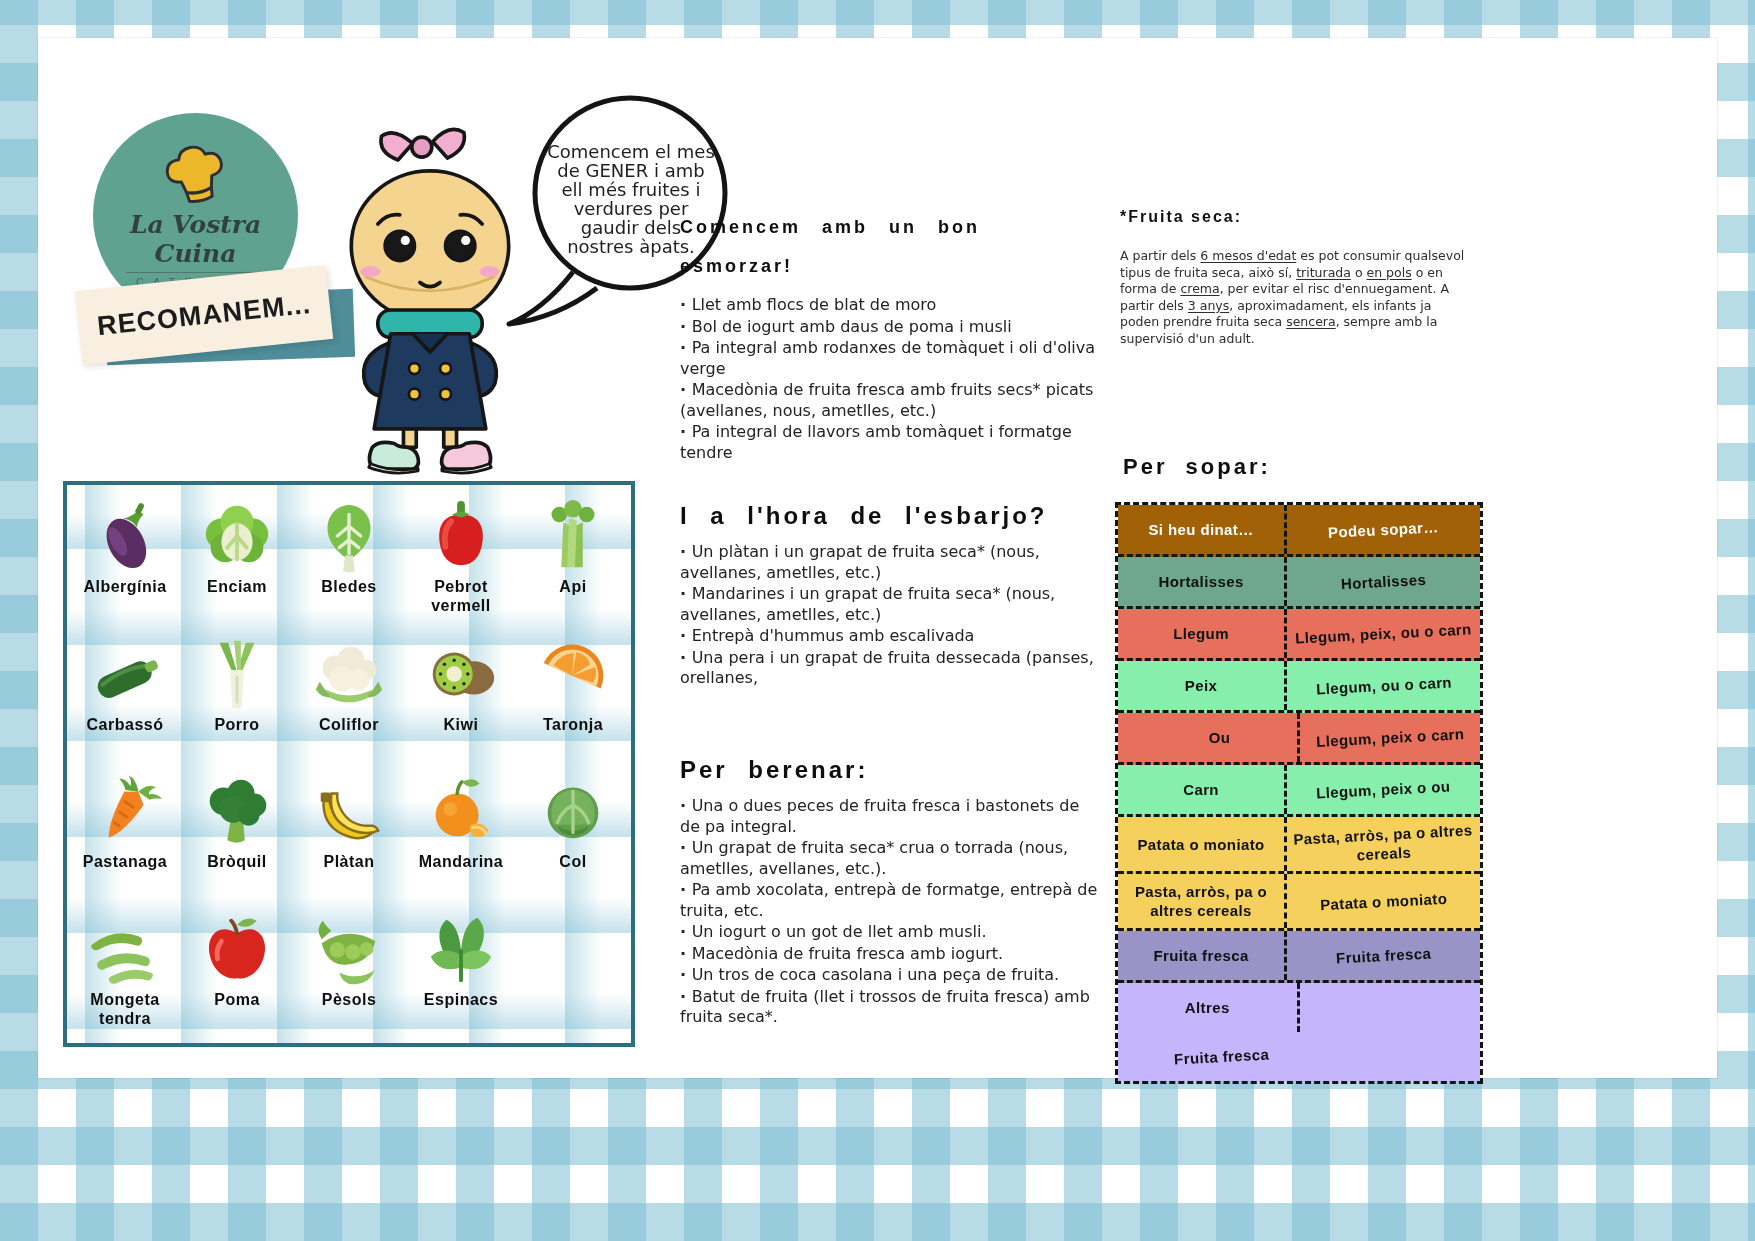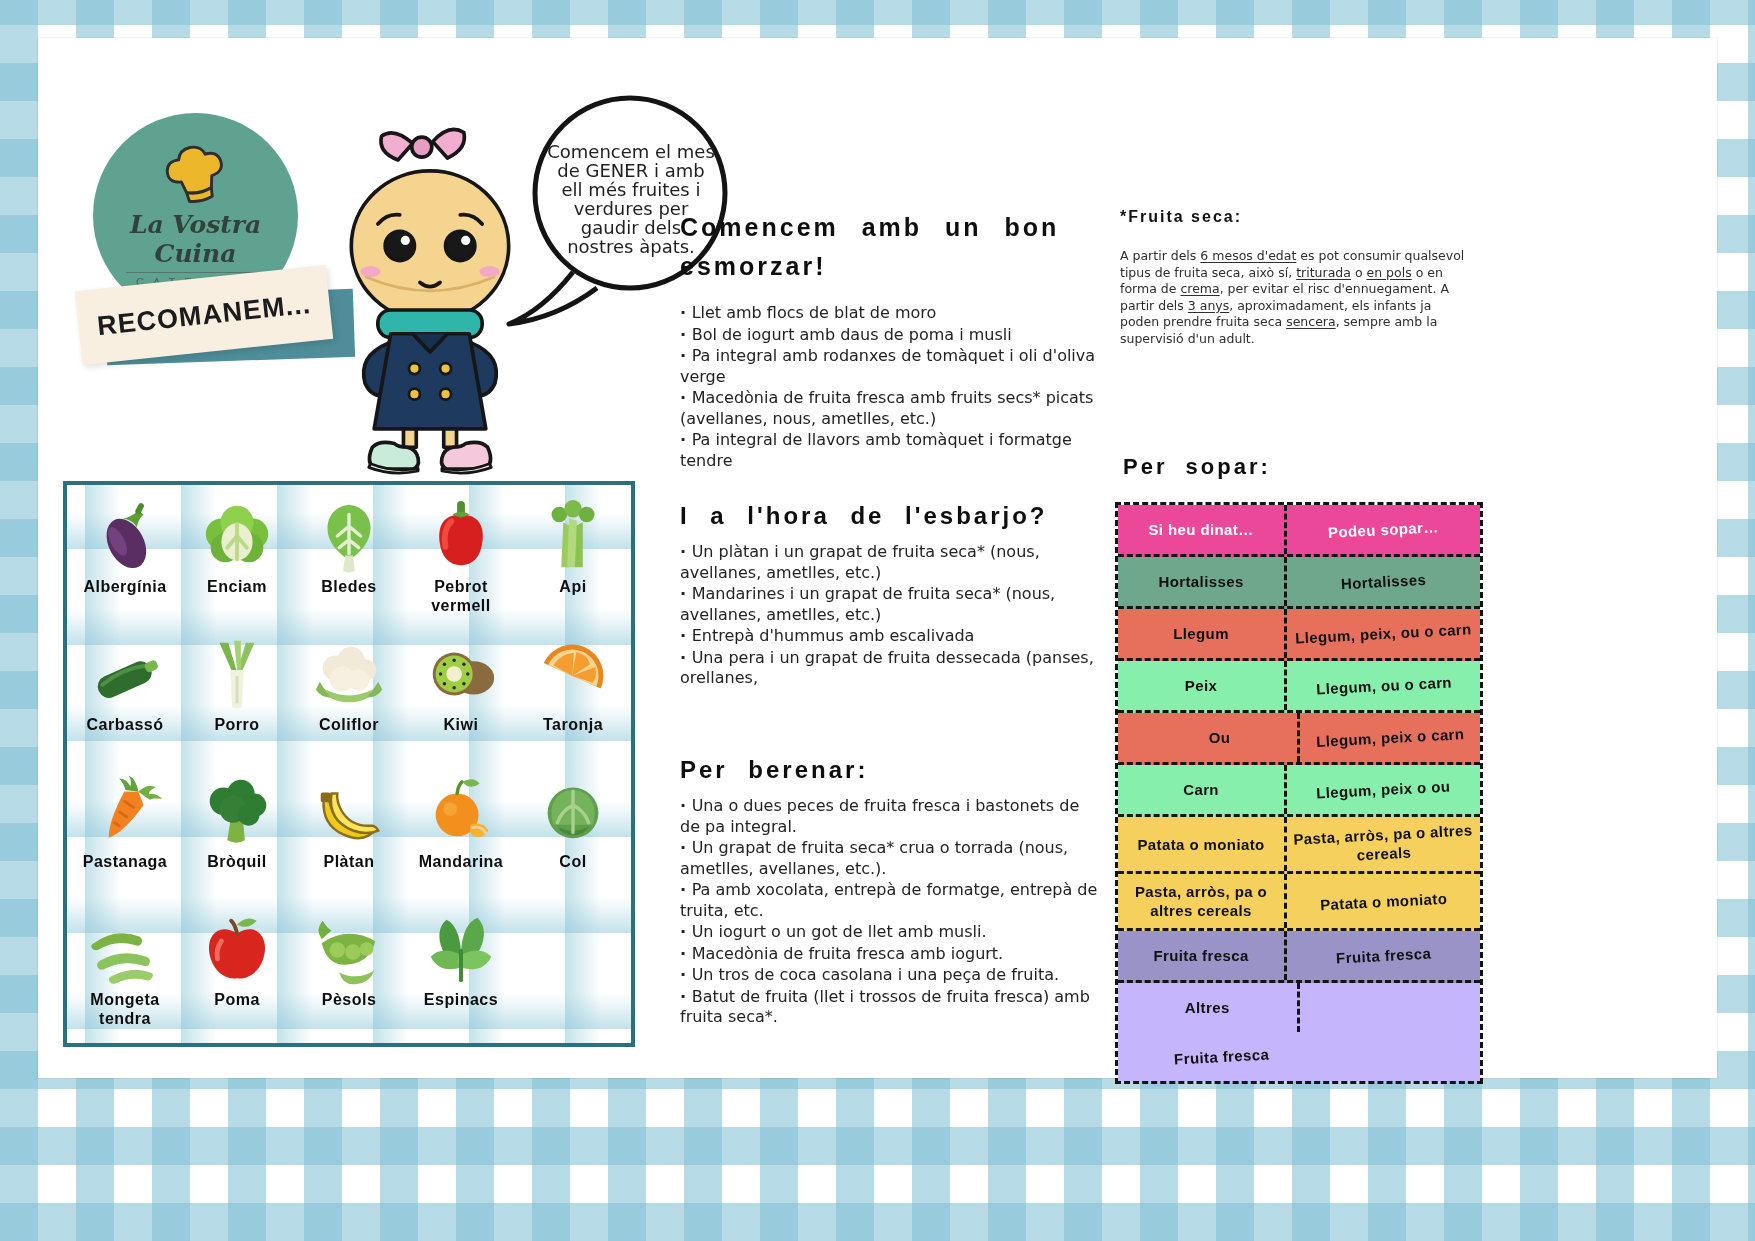--- a/index.html
+++ b/index.html
@@ -38,22 +38,22 @@
   .bubble{position:absolute;left:455px;top:40px;width:260px;height:252px;}
   .bubble svg{position:absolute;left:0;top:0;width:100%;height:100%;}
   .bubble-text{
     position:absolute;left:52px;top:56px;width:172px;height:130px;
     display:flex;align-items:center;justify-content:center;text-align:center;
     font-size:18px;line-height:19px;color:#1f1f1f;font-family:"DejaVu Sans",sans-serif;
   }
   
   .block{position:absolute;width:424px;color:#232323;}
   .h-big{
-    font-size:25px;font-weight:800;letter-spacing:3px;word-spacing:13px;
-    line-height:39px;color:#0e0e0e;margin:0 0 17px 0;
+    font-size:18px;font-weight:800;letter-spacing:3px;word-spacing:13px;
+    line-height:39px;color:#0e0e0e;margin:0 0 9px 0;
   }
   .h-mid{font-size:24px;font-weight:800;letter-spacing:3px;word-spacing:11px;line-height:36px;color:#0e0e0e;margin:0 0 8px 0;}
   .bullets{font-family:"DejaVu Sans",sans-serif;font-size:16px;line-height:20.5px;}
   .bullet{margin:0 0 1px 0;}
   .bullet::before{content:"· ";font-weight:700;}
   
   .fruita-note{position:absolute;left:1082px;top:170px;width:354px;color:#2e2e2e;}
   .fruita-title{font-size:16px;font-weight:800;letter-spacing:2px;margin:0 0 22px 0;color:#111;}
   .fruita-body{font-family:"DejaVu Sans",sans-serif;font-size:12.5px;line-height:16.5px;}
   .fruita-body .u{text-decoration:underline;text-underline-offset:2px;}
@@ -193,21 +193,21 @@
         </div>
     </div>
 
     <div class="fruita-note">
       <div class="fruita-title">*Fruita seca:</div>
       <div class="fruita-body" id="fruita-body"><span>A partir dels </span><span class="u">6 mesos d'edat</span><span> es pot consumir qualsevol tipus de fruita seca, això sí, </span><span class="u">triturada</span><span> o </span><span class="u">en pols</span><span> o en forma de </span><span class="u">crema</span><span>, per evitar el risc d'ennuegament. A partir dels </span><span class="u">3 anys</span><span>, aproximadament, els infants ja poden prendre fruita seca </span><span class="u">sencera</span><span>, sempre amb la supervisió d'un adult.</span></div>
     </div>
 
     <div class="sopar-title">Per sopar:</div>
     <div class="sopar-table" id="sopar-table">
-      <div class="trow thead" id="sopar-thead" style="background: #ec4899;">
+      <div class="trow thead" id="sopar-thead" style="background: #a16207;">
         <div class="tcell left">
           <span>Si heu dinat…</span>
         </div>
         <div class="tcell right">
           <span class="tilt">Podeu sopar…</span>
         </div>
       </div>
     <div class="trow" style="background: rgb(111, 167, 140);">
           <div class="tcell left">
             <span>Hortalisses</span>

